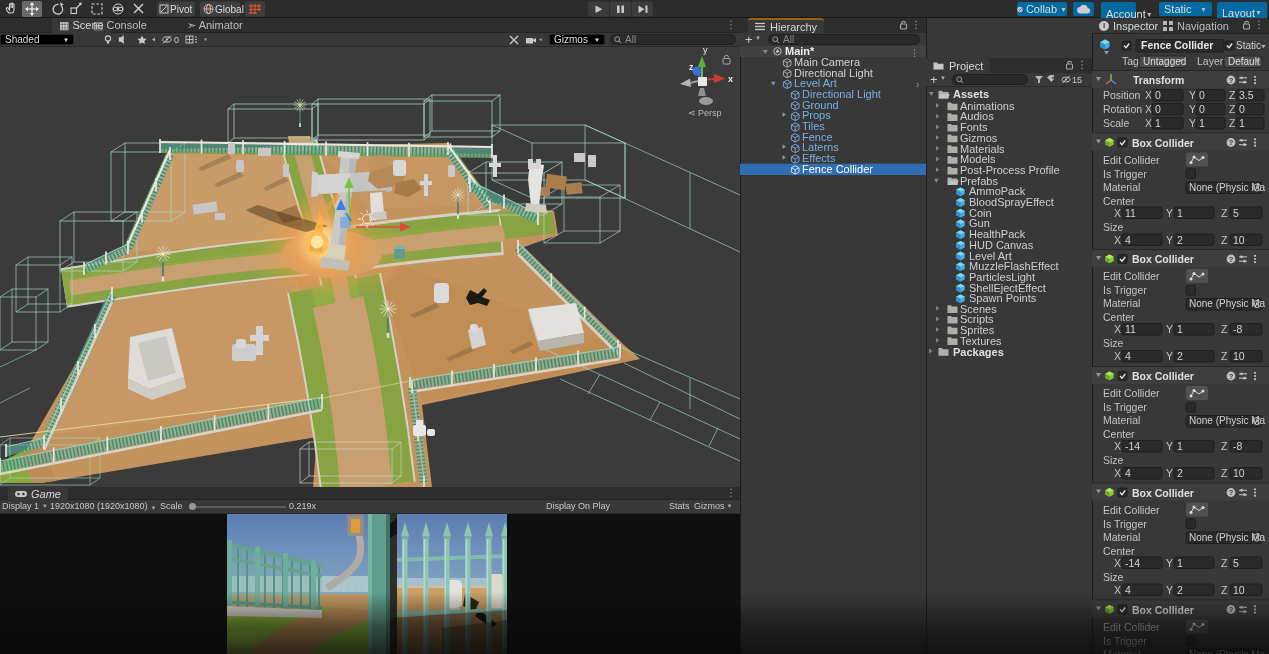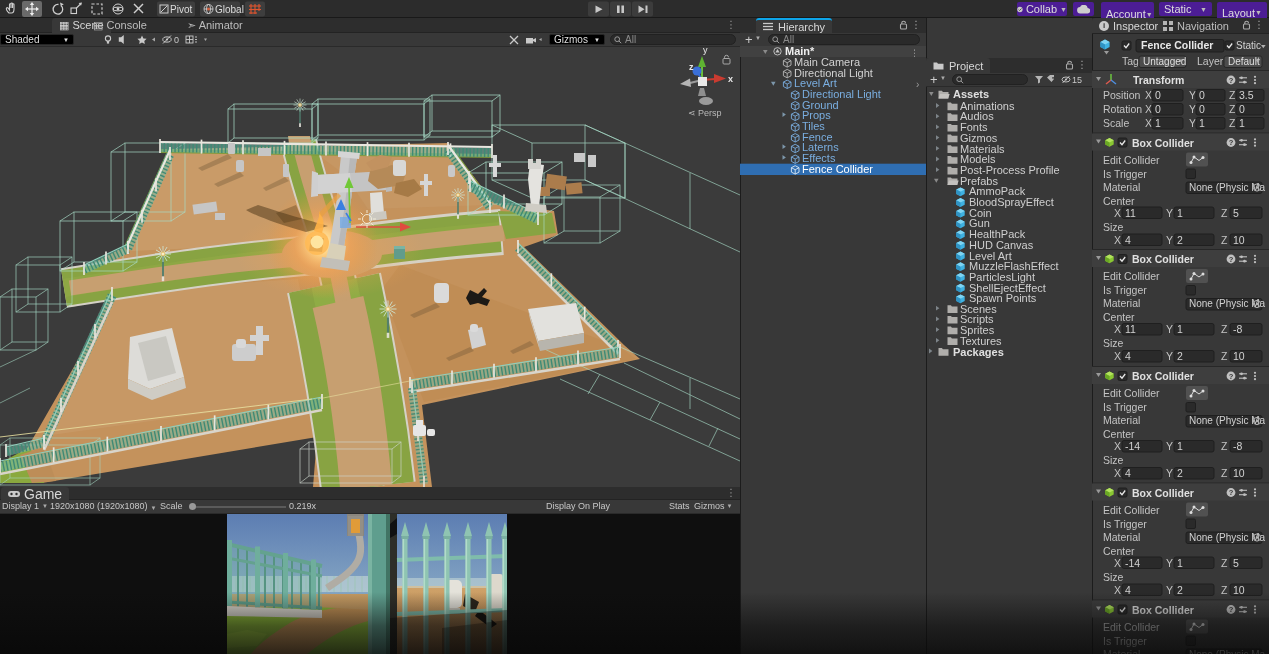--- a/index.html
+++ b/index.html
@@ -3,21 +3,21 @@
 <meta charset="utf-8">
 <style>
   html,body{margin:0;padding:0;background:#1b1b1b;}
   #stage{position:relative;width:1269px;height:654px;overflow:hidden;
     font-family:"Liberation Sans",sans-serif;background:#383838;color:#d2d2d2;}
   .abs{position:absolute;}
   .tabrow{background:#2d2d2d;border-bottom:1px solid #232323;}
   .tab{position:absolute;top:0;height:15px;font-size:11px;color:#bdbdbd;
     display:flex;align-items:center;padding:0 7px;gap:4px;}
   .tab.active{background:#383838;color:#d8d8d8;border-radius:3px 3px 0 0;}
-  .btn{background:#4c1d95;border-radius:2px;color:#dddddd;font-size:11px;
+  .btn{background:#0369a1;border-radius:2px;color:#dddddd;font-size:11px;
     display:flex;align-items:center;justify-content:center;}
   .fld{background:#2a2a2a;border:1px solid #212121;border-radius:2px;color:#d2d2d2;
     font-size:10px;display:flex;align-items:center;padding:0 3px;box-sizing:border-box;}
   .drop{background:#000000;border:1px solid #262626;border-radius:2px;color:#dfdfdf;
     font-size:10px;display:flex;align-items:center;box-sizing:border-box;padding:0 4px;}
   svg{display:block;}
 </style>
 </head>
 <body>
 <div id="stage">
@@ -109,21 +109,21 @@
         <path d="M3 5.5 l1.8 1.8 L8.5 3.6" stroke="#2d2d2d" stroke-width="1.4" fill="none"></path>
       </svg>
     <span>Collab</span>
       <span style="font-size:7px;color:#bbb;">▼</span>
   </div>
   <div class="abs btn" style="left:1073px;top:2px;width:21px;height:14px;">
     <svg width="13" height="9" viewBox="0 0 13 9">
         <path d="M3.5 8.5 a3.2 3.2 0 0 1 -0.4 -6.4 a4 4 0 0 1 7.6 0.9 a2.7 2.7 0 0 1 -0.4 5.5 Z" fill="#cdcdcd"></path>
       </svg>
   </div>
-  <div class="abs btn" style="left:1101px;top:2px;width:53px;height:14px;justify-content:space-between;padding:12px 5px;box-sizing:border-box;">
+  <div class="abs btn" style="left:1101px;top:2px;width:35px;height:14px;justify-content:space-between;padding:12px 5px;box-sizing:border-box;">
       <span>Account</span>
       <span style="font-size:7px;color:#bbb;">▼</span>
     </div>
   <div class="abs btn" style="left:1159px;top:2px;width:53px;height:14px;justify-content:space-between;padding:0 5px;box-sizing:border-box;">
       <span>Static</span>
       <span style="font-size:7px;color:#bbb;">▼</span>
     </div>
   <div class="abs btn" style="left:1217px;top:2px;width:50px;height:21px;justify-content:space-between;padding:0 5px;box-sizing:border-box;">
       <span>Layout</span>
       <span style="font-size:7px;color:#bbb;">▼</span>
@@ -631,21 +631,21 @@
         </g>
         <text x="688" y="69" fill="#b9b9b9" font-size="9">⋖ Persp</text>
         <g transform="translate(723,8)">
           <rect x="0" y="3.5" width="7" height="5.5" rx="1" fill="none" stroke="#a8a8a8" stroke-width="1"></rect>
           <path d="M1.5,3.5 V2.3 a2 2 0 0 1 4,0" fill="none" stroke="#a8a8a8" stroke-width="1"></path>
         </g>
       </svg>
     </div>
 
   <div class="abs tabrow" style="left:0;top:487px;width:740px;height:13px;box-sizing:border-box;">
-    <div class="tab active" style="left:1px;height:13px;font-size:14px;gap:4px;"><svg width="12" height="8" viewBox="0 0 12 8">
+    <div class="tab active" style="left:8px;height:13px;font-size:11px;gap:4px;font-style:italic;"><svg width="12" height="8" viewBox="0 0 12 8">
           <rect x="0" y="1" width="12" height="6" rx="3" fill="#c9c9c9"></rect>
           <circle cx="3.5" cy="4" r="1.2" fill="#2d2d2d"></circle>
           <circle cx="8.5" cy="4" r="1.2" fill="#2d2d2d"></circle>
         </svg>Game</div>
     <div style="position:absolute;right:4px;top:0;color:#999;font-size:10px;">⋮</div>
   </div>
   <div id="gametoolbar" class="abs" style="left:0;top:500px;width:740px;height:14px;background:#383838;border-bottom:1px solid #2a2a2a;box-sizing:border-box;font-size:9px;color:#c8c8c8;">
     <div style="position:absolute;left:2px;top:1px;display:flex;align-items:center;gap:3px;">Display 1 <span style="font-size:6px;color:#aaa;">▼</span></div>
     <div style="position:absolute;left:50px;top:1px;display:flex;align-items:flex-end;gap:3px;">1920x1080 (1920x1080) <span style="font-size:6px;color:#aaa;">▼</span></div>
     <div style="position:absolute;left:160px;top:1px;">Scale</div>
@@ -771,21 +771,21 @@
           <rect x="274.5" y="22" width="7" height="3" fill="#7ab0a0"></rect>
         </g>
         <path d="M163,104 L280,96 L280,140 L163,140 Z" fill="#000000" opacity="0.34"></path>
         <path d="M215,114 L280,106 L280,140 L215,140 Z" fill="#000000" opacity="0.3"></path>
       </svg>
     </div>
 
   <div class="abs" style="left:740px;top:18px;width:186px;height:636px;background:#383838;border-left:1px solid #1c1c1c;box-sizing:border-box;"></div>
   <div id="hierarchy" class="abs" style="left:740px;top:18px;width:186px;height:636px;">
     <div class="tabrow" style="position:absolute;left:0;top:0;width:186px;height:15px;">
-      <div class="tab active" style="left:16px;border-top:2px solid #0ea5e9;height:13px;gap:5px;"><svg width="10" height="9" viewBox="0 0 10 9">
+      <div class="tab active" style="left:8px;border-top:2px solid #a16207;height:13px;gap:5px;"><svg width="10" height="9" viewBox="0 0 10 9">
             <g stroke="#c9c9c9" stroke-width="1.3">
               <line x1="0" y1="1.5" x2="10" y2="1.5"></line>
               <line x1="0" y1="4.5" x2="10" y2="4.5"></line>
               <line x1="0" y1="7.5" x2="10" y2="7.5"></line>
             </g>
           </svg>Hierarchy</div>
       <div style="position:absolute;right:18px;top:2px;">
           <svg width="9" height="10" viewBox="0 0 9 10">
             <rect x="1.5" y="4" width="6" height="5" rx="1" fill="none" stroke="#aaa" stroke-width="1.1"></rect>
             <path d="M2.8 4 V3 a1.8 1.8 0 0 1 3.6 0" fill="none" stroke="#aaa" stroke-width="1.1"></path>

